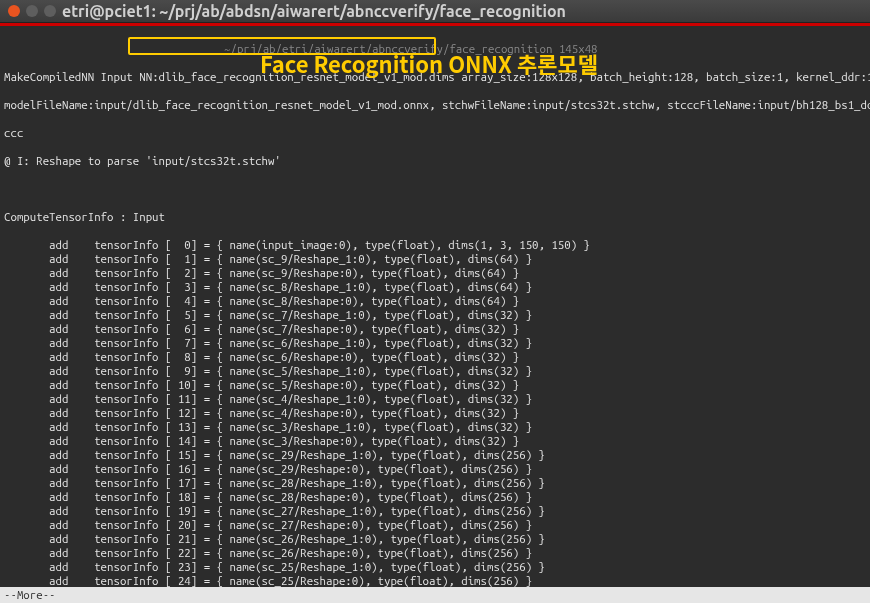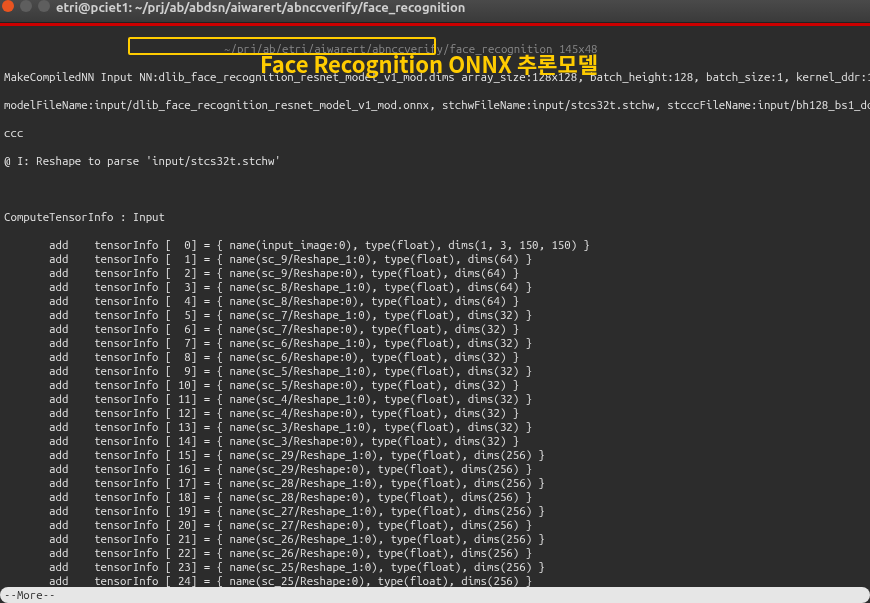--- a/index.html
+++ b/index.html
@@ -12,24 +12,25 @@
     font-size: 11.5px;
     line-height: 14px;
     color: #e6e6e6;
     overflow: hidden;
     position: relative;
   }
   .title-bar {
     height: 22px;
     background: linear-gradient(to bottom, #4a4a4a, #3a3a3a);
     display: flex;
-    padding: 0 2px;
+    align-items: center;
+    padding: 0 8px;
     color: #d0d0d0;
     font-family: Ubuntu, sans-serif;
-    font-size: 13px;
+    font-size: 16px;
     font-weight: bold;
     border-bottom: 1px solid #222;
   }
   .wb {
     width: 12px; height: 12px; border-radius: 50%;
     margin-right: 6px;
     display: inline-block;
   }
   .wb-close { background: #e95420; }
   .wb-min   { background: #5e5e5e; }
@@ -63,21 +64,20 @@
   .more-bar {
     position: absolute;
     bottom: 0;
     left: 0;
     right: 0;
     background: #e6e6e6;
     color: #2c2c2c;
     padding: 1px 4px;
     font-family: "Ubuntu Mono", monospace;
     font-size: 11.5px;
-    border-radius: 8px;
   }
 </style>
 </head>
 <body>
 
 <div class="title-bar">
   <span class="wb wb-close"></span>
   <span class="wb wb-min"></span>
   <span class="wb wb-max"></span>
   <span>etri@pciet1: ~/prj/ab/abdsn/aiwarert/abnccverify/face_recognition</span>

